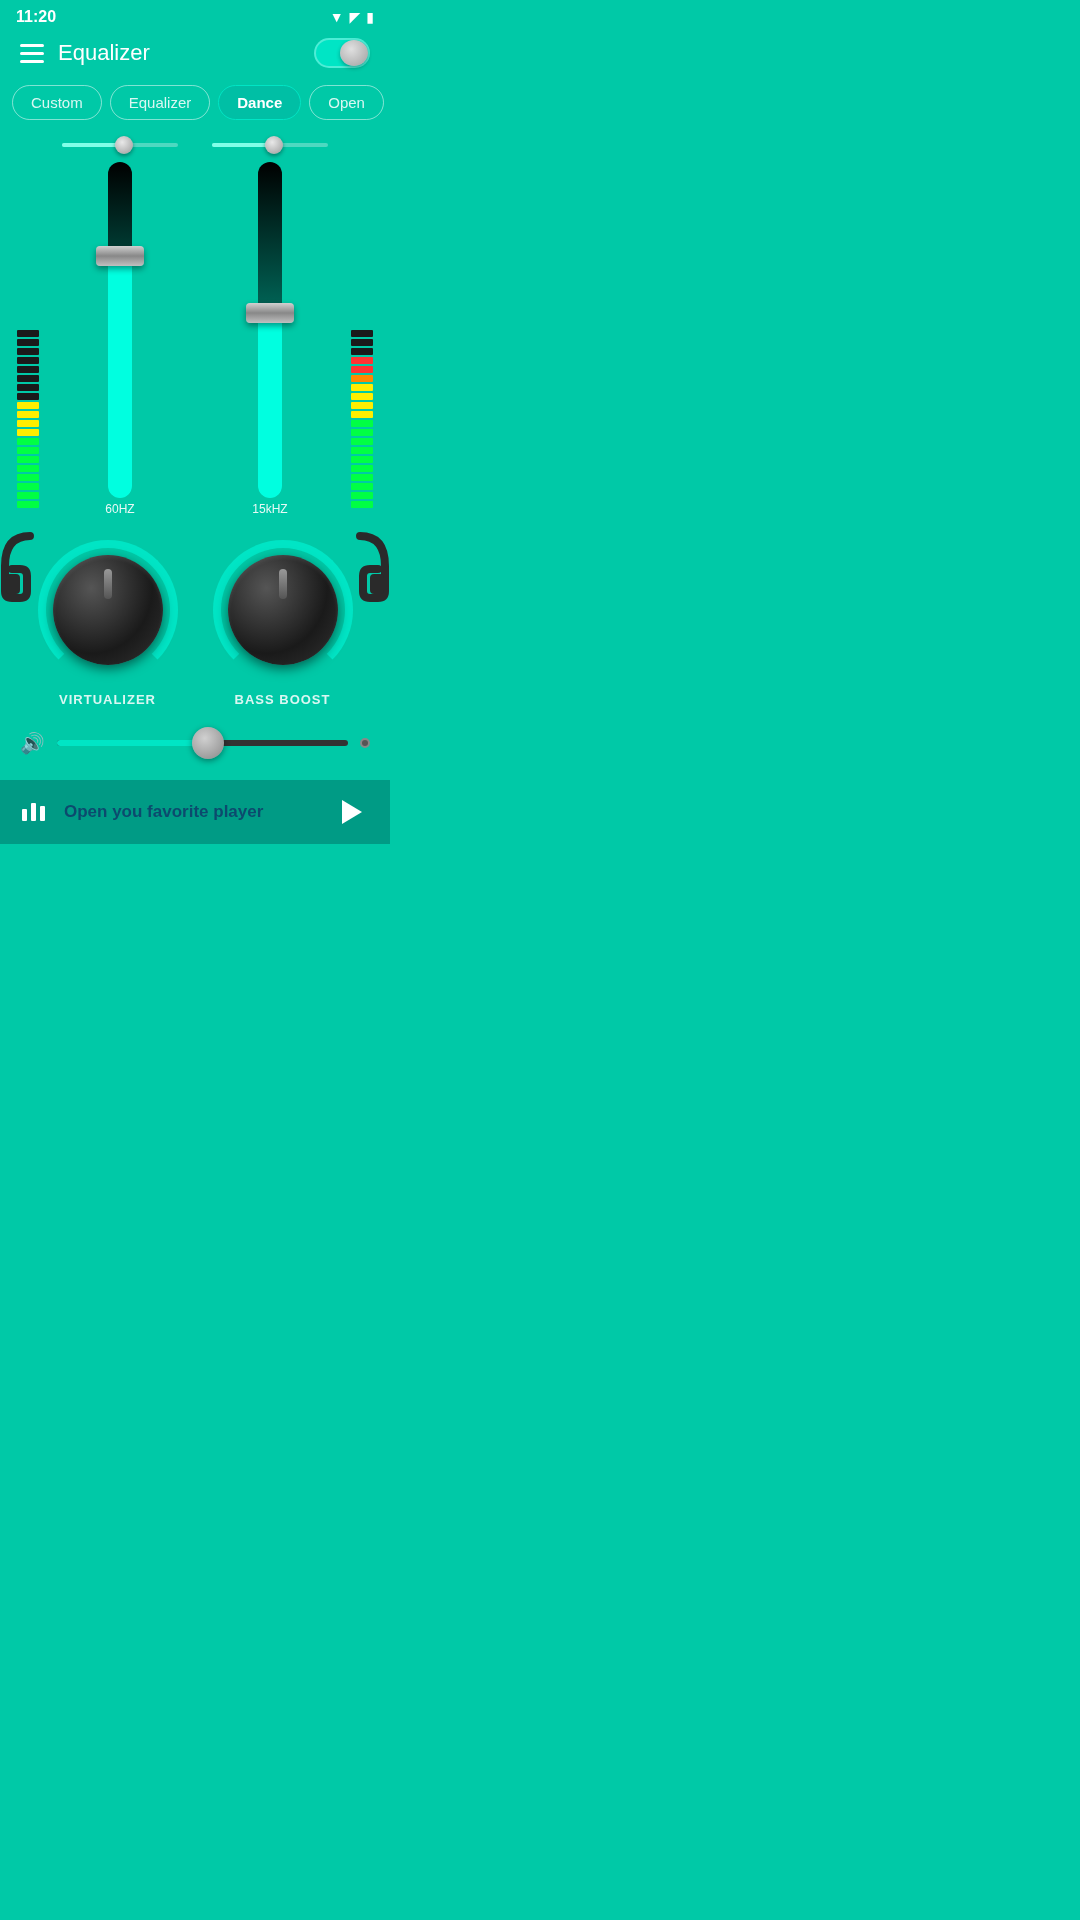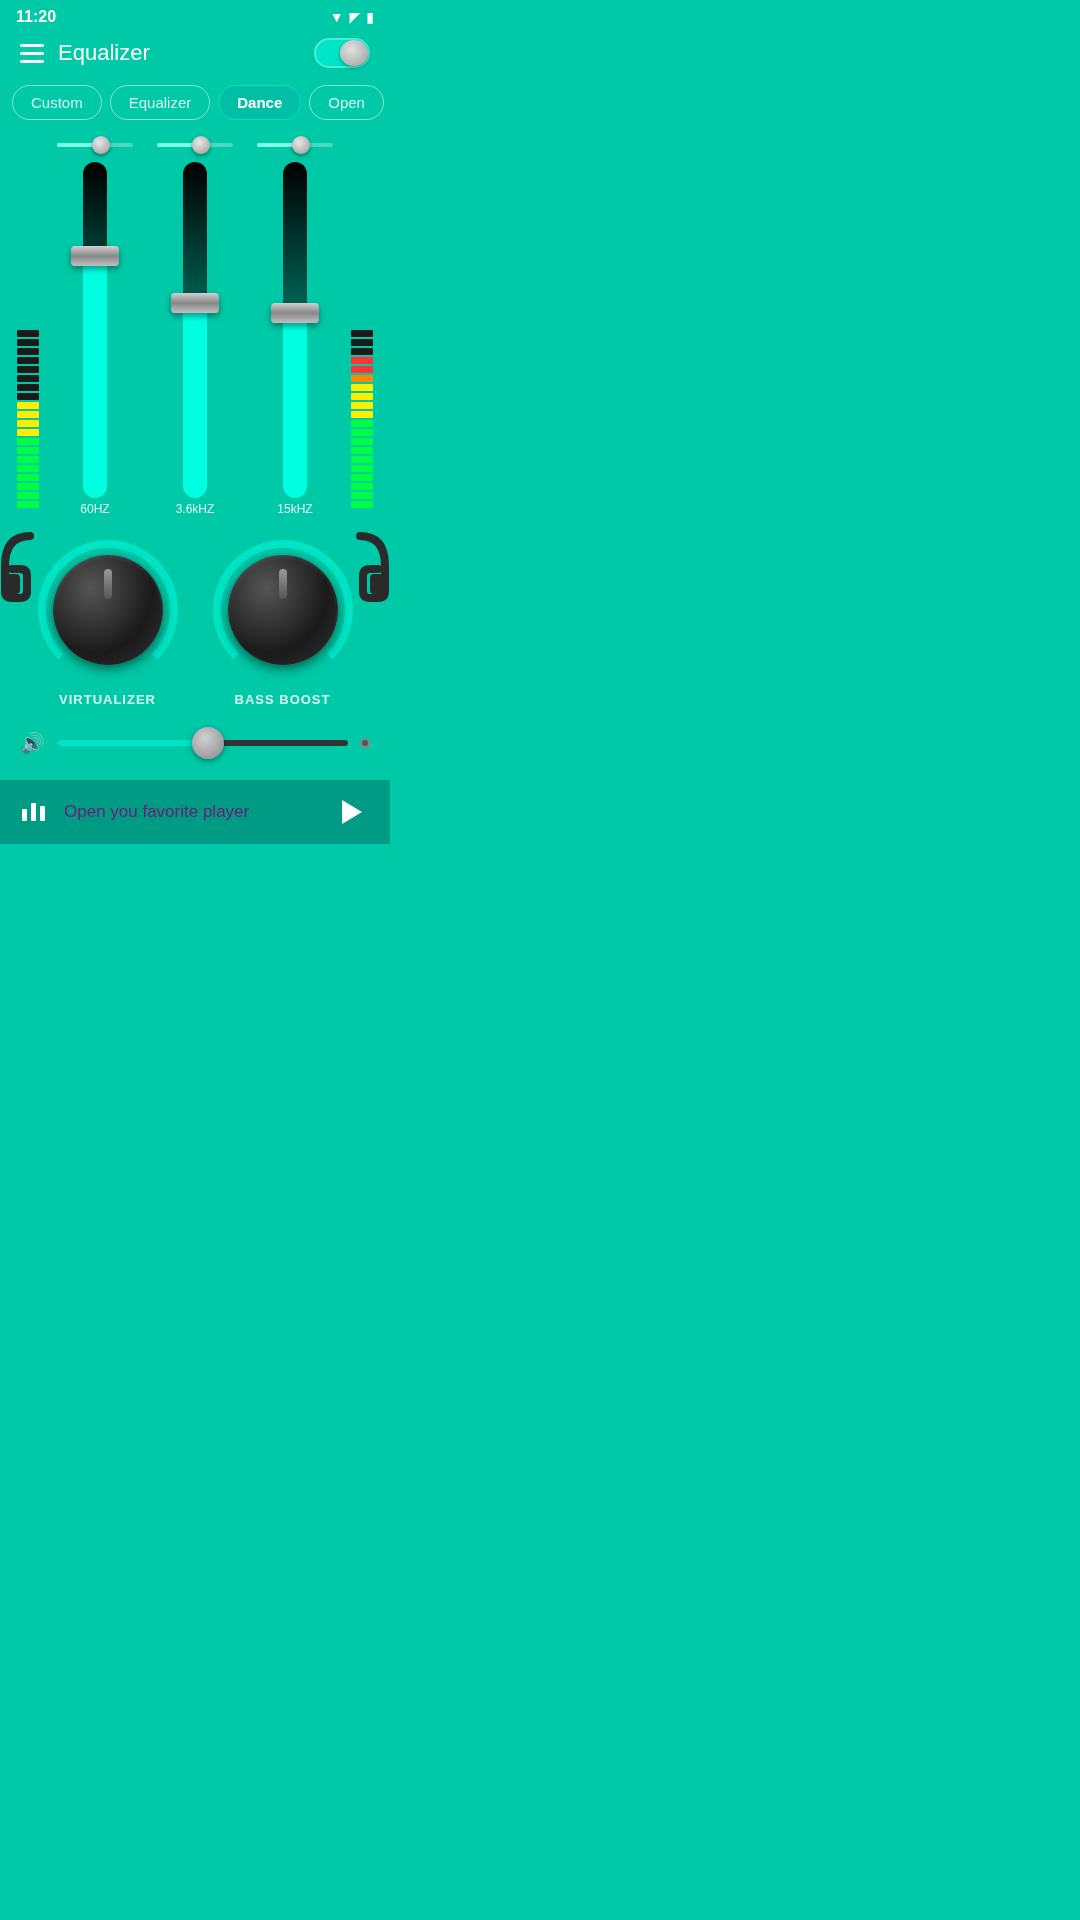--- a/index.html
+++ b/index.html
@@ -381,22 +381,23 @@
       align-items: center;
       padding: 0 20px;
       gap: 16px;
     }
     .bottom-equalizer-icon {
       color: white;
       font-size: 22px;
     }
     .bottom-text {
       flex: 1;
-      color: #701a75;
+      color: #0c4a6e;
       font-size: 17px;
+      font-weight: bold;
     }
     .bottom-play {
       width: 36px;
       height: 36px;
       display: flex;
       align-items: center;
       justify-content: center;
       cursor: pointer;
     }
     .play-triangle {
@@ -488,35 +489,20 @@
         <div class="band-track">
           <div class="band-fill" style="height:72%"></div>
         </div>
         <div class="band-handle" style="bottom:calc(72% - 10px)"></div>
       </div>
       <span class="band-label">60HZ</span>
     </div>
 
 
 
-    <div class="band">
-      <div class="band-top-slider">
-        <div class="band-top-track">
-          <div class="band-top-fill" style="width:55%"></div>
-          <div class="band-top-knob" style="left:46%"></div>
-        </div>
-      </div>
-      <div class="band-slider-container">
-        <div class="band-track">
-          <div class="band-fill" style="height:58%"></div>
-        </div>
-        <div class="band-handle" style="bottom:calc(58% - 10px)"></div>
-      </div>
-      <span class="band-label">3.6kHZ</span>
-    </div>
 
     <div class="band">
       <div class="band-top-slider">
         <div class="band-top-track">
           <div class="band-top-fill" style="width:55%"></div>
           <div class="band-top-knob" style="left:46%"></div>
         </div>
       </div>
       <div class="band-slider-container">
         <div class="band-track">

